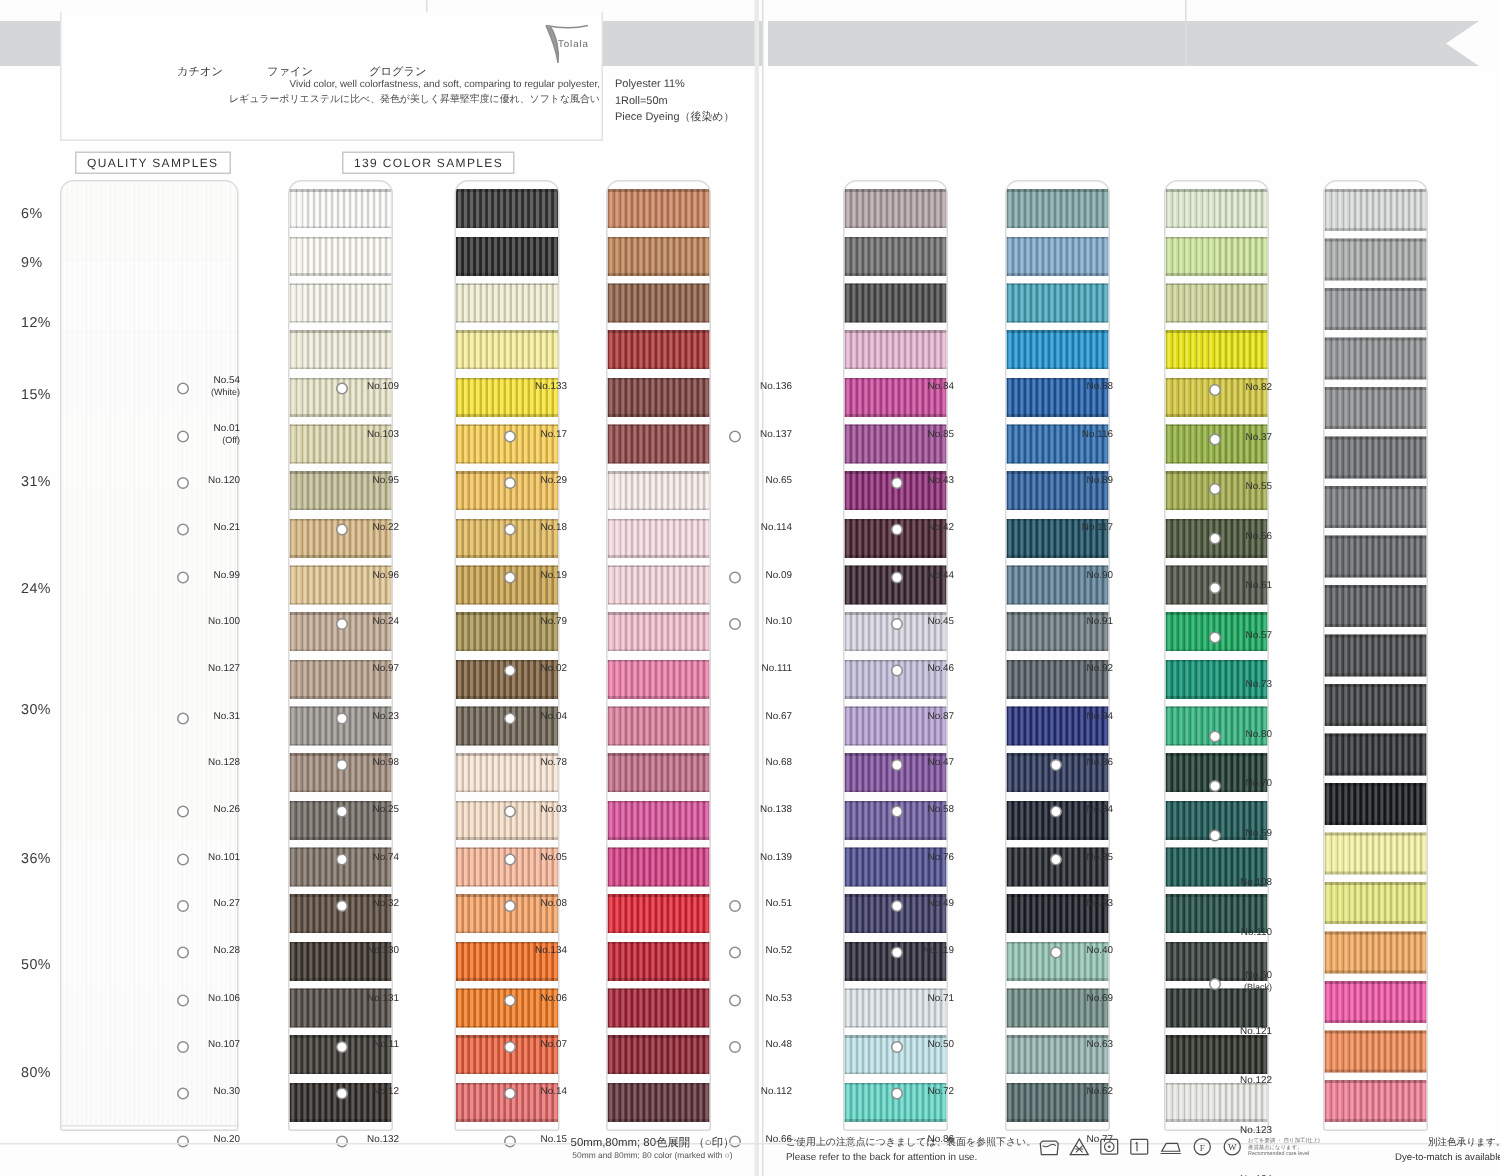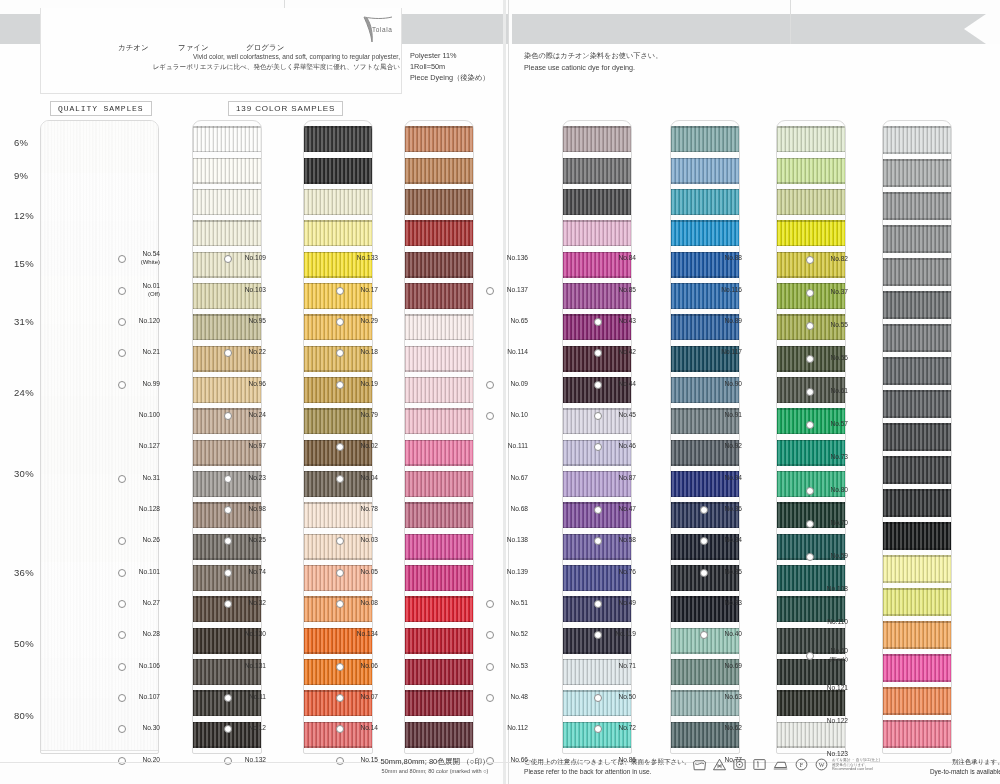--- a/index.html
+++ b/index.html
@@ -126,26 +126,22 @@
     <div>Vivid color, well colorfastness, and soft, comparing to regular polyester,</div>
     <div>レギュラーポリエステルに比べ、発色が美しく昇華堅牢度に優れ、ソフトな風合い</div>
   </div>
 
   <div id="speclist">
     <div>Polyester    11%</div>
     <div>1Roll=50m</div>
     <div>Piece Dyeing（後染め）</div>
   </div>
 
-  <div id="dyenote">
-    <div>染色の際はカチオン染料をお使い下さい。</div>
-    <div>Please use cationic dye for dyeing.</div>
-  </div>
-
-  <div class="sectioncap" style="left:50px;top:101px;font-family:Liberation Mono, monospace;">QUALITY SAMPLES</div>
+
+  <div class="sectioncap" style="left:50px;top:101px;">QUALITY SAMPLES</div>
   <div class="sectioncap" style="left:228px;top:101px;">139 COLOR SAMPLES</div>
 
   <div id="pct-scale">
       <div class="pct" style="left: 14px; top: 137px;">6%</div>
       <div class="pct" style="left: 14px; top: 170px;">9%</div>
       <div class="pct" style="left: 14px; top: 210px;">12%</div>
       <div class="pct" style="left: 14px; top: 258px;">15%</div>
       <div class="pct" style="left: 14px; top: 316px;">31%</div>
       <div class="pct" style="left: 14px; top: 387px;">24%</div>
       <div class="pct" style="left: 14px; top: 468px;">30%</div>

